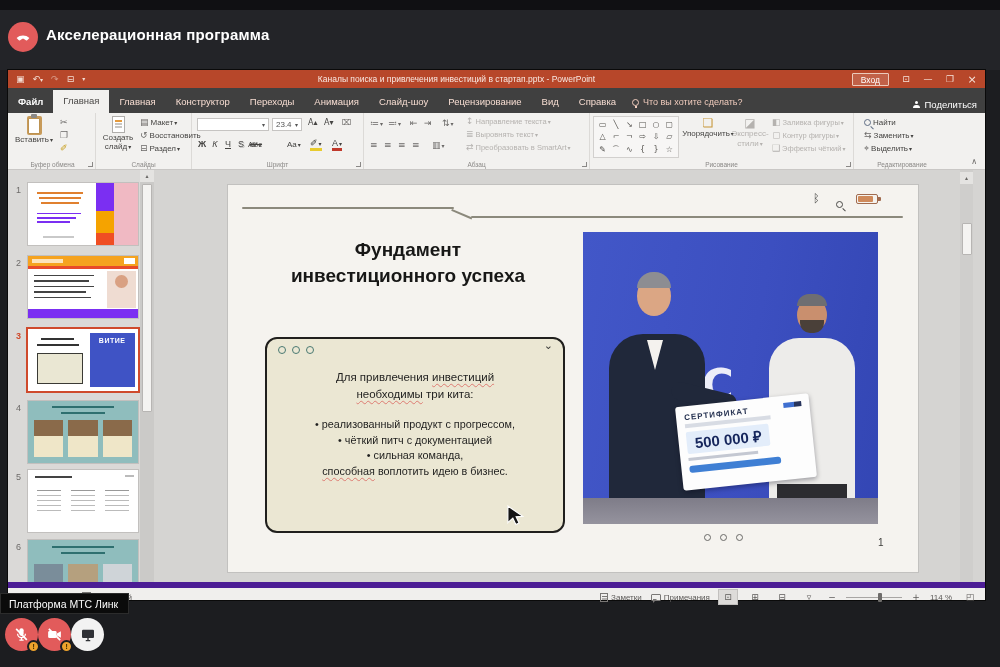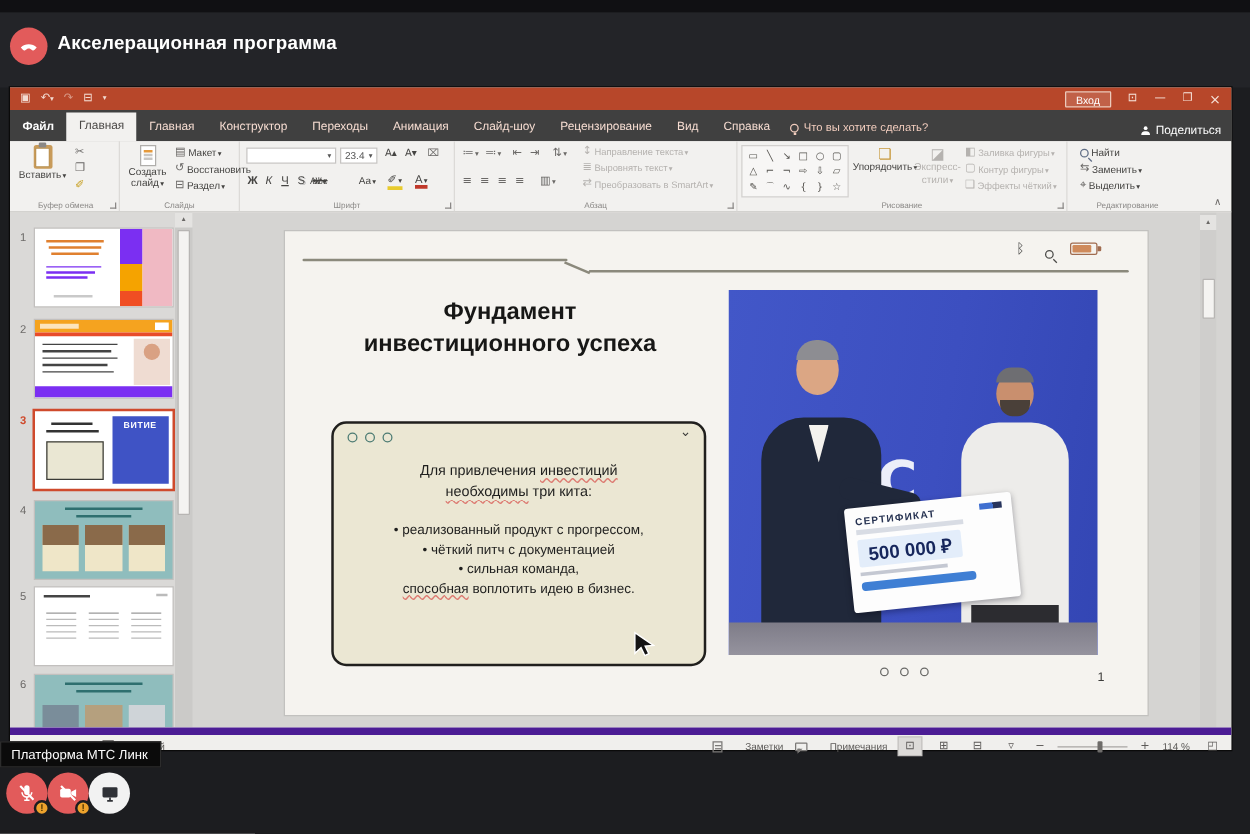--- a/index.html
+++ b/index.html
@@ -126,21 +126,21 @@
   .cert-logo{position:absolute;right:8px;top:7px;width:18px;height:5px;background:linear-gradient(90deg,#3f6fd0 60%,#27345c 60%)}
   .cert-sub{margin-top:2px;width:86px;height:4px;background:#d8dce4}
   .cert-amt{margin-top:4px;display:inline-block;font-size:15px;font-weight:800;color:#16265c;background:#e3edfa;padding:1px 8px;border-radius:2px}
   .cert-name{margin-top:4px;width:70px;height:3px;background:#c4c8d2}
   .cert-pill{margin-top:5px;width:92px;height:7px;background:#3f7fd4;border-radius:3px}
 
   
   .statusbar{position:absolute;left:0;bottom:0;width:100%;height:18px;background:#f0efed;border-top:6px solid #4c1d95;font-size:8px;color:#5c5a58}
   .sb-left{position:absolute;left:10px;top:0;height:18px;display:flex;align-items:center;gap:12px}
   .sb-right{position:absolute;right:6px;top:0;height:18px;display:flex;align-items:center;gap:9px}
-  .sb-item{display:flex;align-items:center;gap:18px;white-space:nowrap}
+  .sb-item{display:flex;align-items:center;gap:3px;white-space:nowrap}
   .bookic{width:9px;height:10px;border:1px solid #7a7876;position:relative}
   .bookic::after{content:"";position:absolute;left:1.5px;top:2px;width:5px;height:1px;background:#7a7876;box-shadow:0 2.5px 0 #7a7876,0 5px 0 #7a7876}
   .noteic{width:8px;height:9px;border:1px solid #7a7876;position:relative}
   .noteic::after{content:"";position:absolute;left:1px;top:2px;width:4.5px;height:1px;background:#7a7876;box-shadow:0 2.5px 0 #7a7876}
   .bubic{width:10px;height:7px;border:1px solid #7a7876;border-radius:1px;position:relative}
   .bubic::after{content:"";position:absolute;left:1.5px;bottom:-3.5px;border:2px solid transparent;border-top-color:#7a7876;border-left-color:#7a7876;width:0;height:0}
   .vbtn{width:18px;height:14px;display:flex;align-items:center;justify-content:center;font-family:"DejaVu Sans",sans-serif;font-size:9px;color:#5c5a58}
   .vbtn.on{background:#dddbd9;box-shadow:0 0 0 1px #c2c0be}
   .ztrack{width:56px;height:1px;background:#a8a6a4;position:relative}
   .zthumb{position:absolute;left:32px;top:-4px;width:4px;height:9px;background:#6e6c6a;border-radius:1px}
@@ -168,20 +168,21 @@
 <div class="ppt">
 
   <div class="titlebar">
     <div class="qat">
       <span class="g">▣</span>
       <span class="g">↶<span style="font-size:6px">▾</span></span>
       <span class="g" style="opacity:.55">↷</span>
       <span class="g">⊟</span>
       <span class="g" style="font-size:6px">▾</span>
     </div>
+    <div class="tb-title">Каналы поиска и привлечения инвестиций в стартап.pptx - PowerPoint</div>
     <div class="tb-right">
       <span class="signin">Вход</span>
       <span class="winbtn g">⊡</span>
       <span class="winbtn g">—</span>
       <span class="winbtn g">❐</span>
       <span class="winbtn g" style="font-size:11px">×</span>
     </div>
   </div>
 
   <div class="tabrow">

